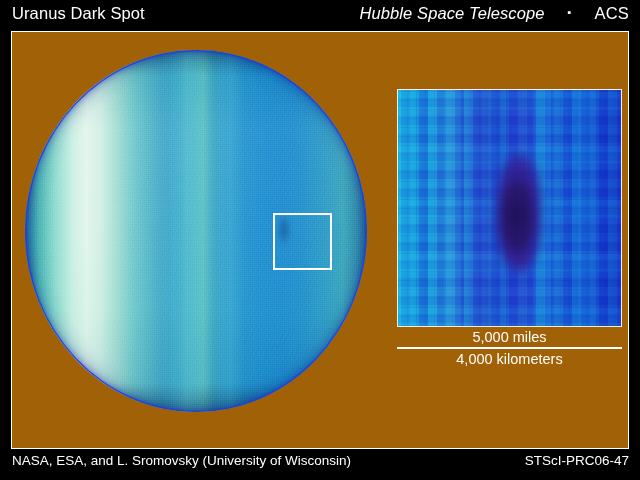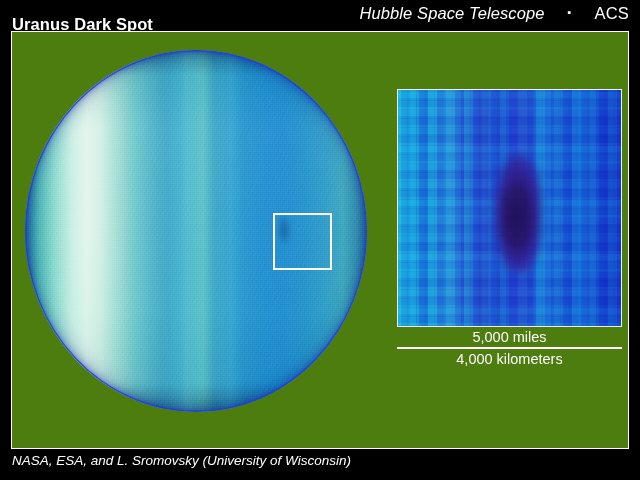--- a/index.html
+++ b/index.html
@@ -23,25 +23,24 @@
     height: 480px;
     background: #000000;
   }
 
   
   .header-title {
     position: absolute;
     left: 12px;
     top: 4px;
     font-size: 16.5px;
-    font-weight: 700;
+    font-weight: 400;
     letter-spacing: 0.1px;
     white-space: nowrap;
     color: #ffffff;
-    margin-top: 11px;
   }
   .header-right {
     position: absolute;
     right: 11px;
     top: 4px;
     font-size: 16.5px;
     white-space: nowrap;
     color: #ffffff;
     display: flex;
     align-items: baseline;
@@ -65,21 +64,21 @@
 
   
   #frame {
     position: absolute;
     left: 11px;
     top: 31px;
     width: 618px;
     height: 418px;
     border: 1px solid #ffffff;
     box-sizing: border-box;
-    background: #4d7c0f;
+    background: #a16207;
     overflow: hidden;
   }
   #frame-inner {
     position: absolute;
     left: 0; top: 0;
     width: 616px;
     height: 416px;
   }
 
   
@@ -347,21 +346,20 @@
   }
 
   
   .credit-left {
     position: absolute;
     left: 12px;
     top: 453px;
     font-size: 13.5px;
     color: #ffffff;
     white-space: nowrap;
-    font-style: italic;
   }
   .credit-right {
     position: absolute;
     right: 11px;
     top: 453px;
     font-size: 13.5px;
     color: #ffffff;
     white-space: nowrap;
   }
 </style>
@@ -407,14 +405,15 @@
       <div id="scalebar">
         <div class="scale-label">5,000 miles</div>
         <div class="scale-rule"></div>
         <div class="scale-label">4,000 kilometers</div>
       </div>
 
     </div>
   </div>
 
   <div class="credit-left">NASA, ESA, and L. Sromovsky (University of Wisconsin)</div>
+  <div class="credit-right">STScI-PRC06-47</div>
 
 </div>
 
 </body></html>

